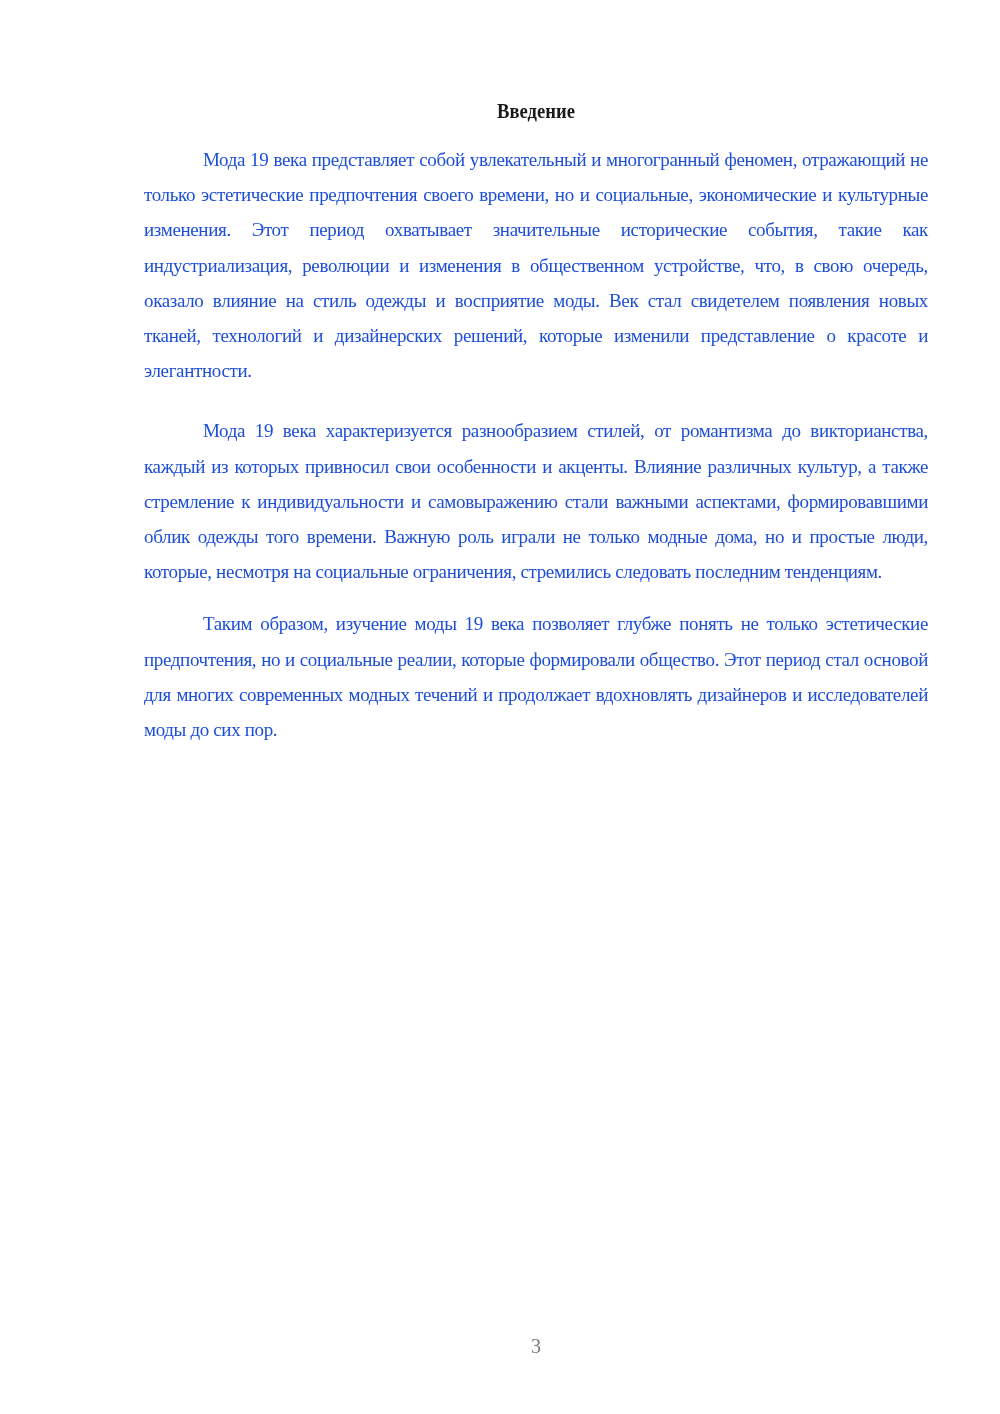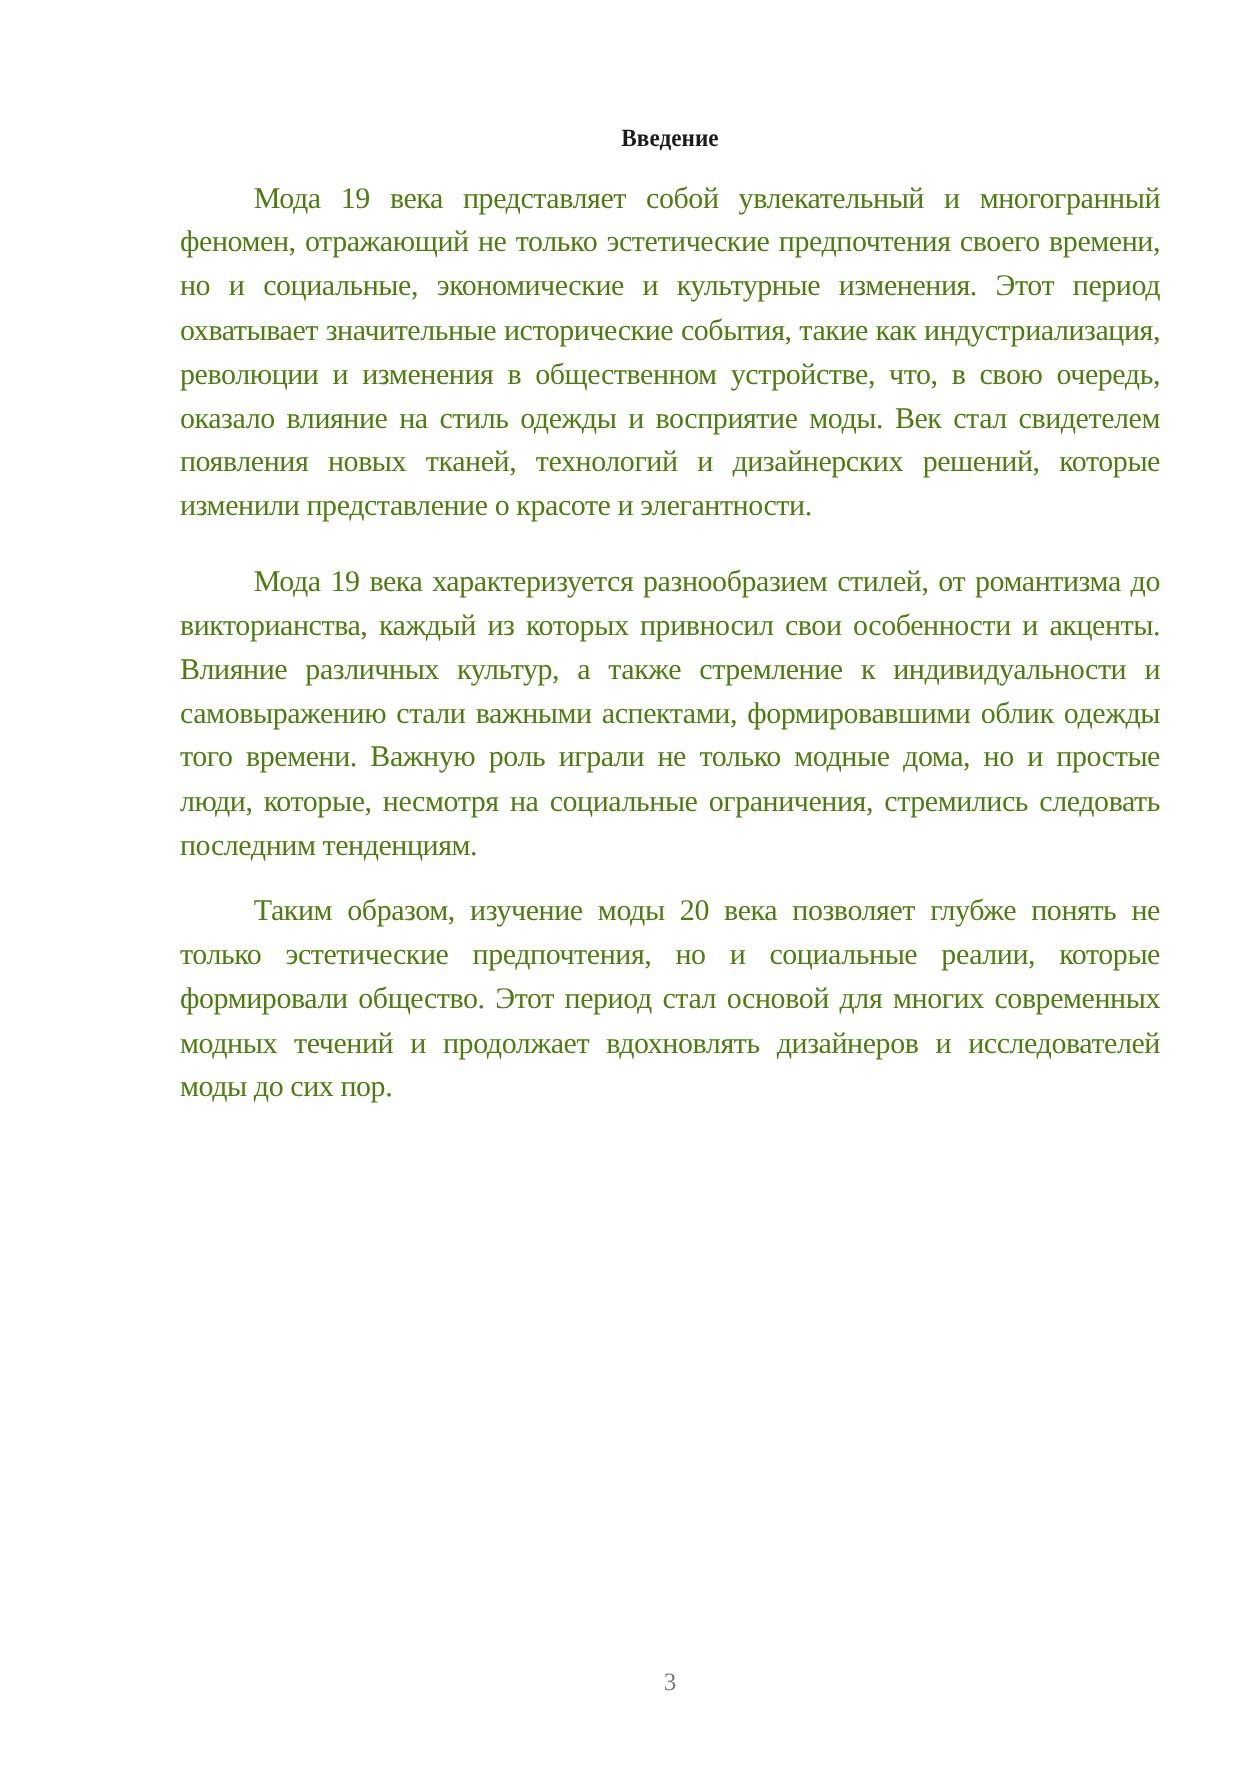--- a/index.html
+++ b/index.html
@@ -37,27 +37,27 @@
       transform-origin: 536px 0;
     }
     .body-text {
       position: absolute;
       left: 144px;
       top: 142px;
       width: 784px;
     }
     .para {
       margin: 0 0 16px 0;
-      font-size: 24px;
+      font-size: 19px;
       line-height: 35.2px;
       text-align: justify;
       text-indent: 59px;
       letter-spacing: -0.35px;
       word-spacing: 0px;
-      color: #4d7c0f;
+      color: #1d4ed8;
     }
     .para.p2 { margin-bottom: 17px; margin-top: 25px; }
     .page-number {
       position: absolute;
       left: 0;
       width: 1072px;
       top: 1334px;
       text-align: center;
       font-size: 20px;
       line-height: 24px;
@@ -66,17 +66,17 @@
   </style>
 </head>
 <body>
 
 <div class="page">
   <div class="heading">Введение</div>
 
   <div class="body-text">
     <p class="para p1">Мода 19 века представляет собой увлекательный и многогранный феномен, отражающий не только эстетические предпочтения своего времени, но и социальные, экономические и культурные изменения. Этот период охватывает значительные исторические события, такие как индустриализация, революции и изменения в общественном устройстве, что, в свою очередь, оказало влияние на стиль одежды и восприятие моды. Век стал свидетелем появления новых тканей, технологий и дизайнерских решений, которые изменили представление о красоте и элегантности.</p>
     <p class="para p2">Мода 19 века характеризуется разнообразием стилей, от романтизма до викторианства, каждый из которых привносил свои особенности и акценты. Влияние различных культур, а также стремление к индивидуальности и самовыражению стали важными аспектами, формировавшими облик одежды того времени. Важную роль играли не только модные дома, но и простые люди, которые, несмотря на социальные ограничения, стремились следовать последним тенденциям.</p>
-    <p class="para p3">Таким образом, изучение моды 20 века позволяет глубже понять не только эстетические предпочтения, но и социальные реалии, которые формировали общество. Этот период стал основой для многих современных модных течений и продолжает вдохновлять дизайнеров и исследователей моды до сих пор.</p>
+    <p class="para p3">Таким образом, изучение моды 19 века позволяет глубже понять не только эстетические предпочтения, но и социальные реалии, которые формировали общество. Этот период стал основой для многих современных модных течений и продолжает вдохновлять дизайнеров и исследователей моды до сих пор.</p>
   </div>
 
   <div class="page-number">3</div>
 </div>
 
 </body></html>

